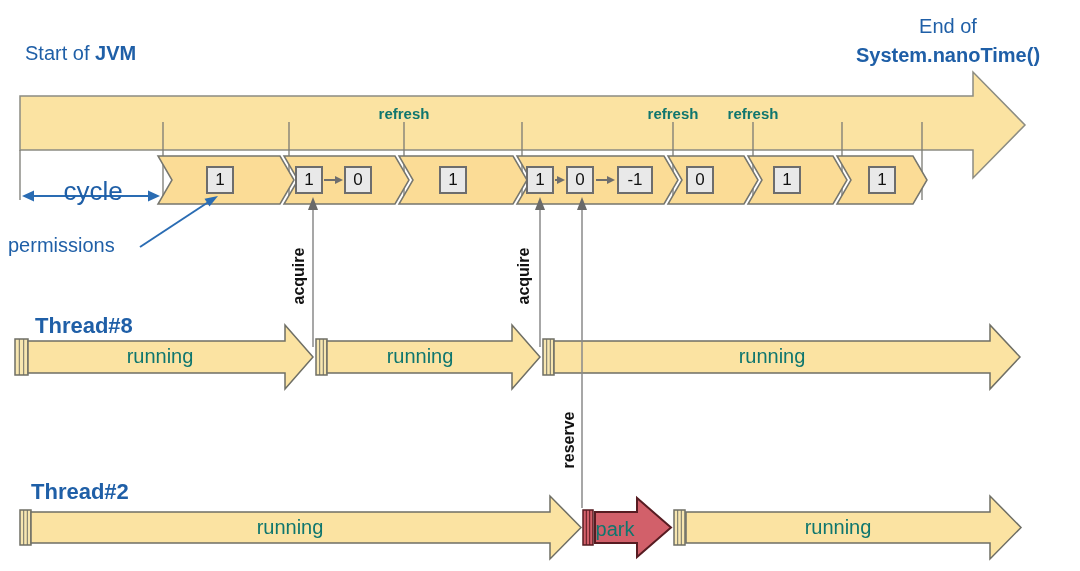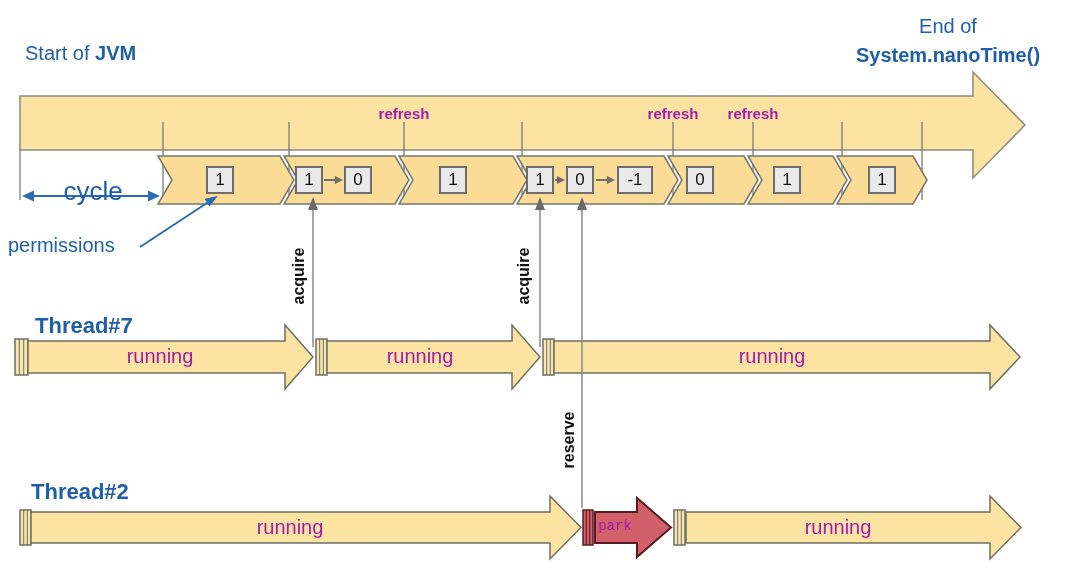--- a/index.html
+++ b/index.html
@@ -5,24 +5,24 @@
   html,body { margin:0; padding:0; background:#ffffff; }
   .canvas {
     position:relative; width:1080px; height:571px; background:#ffffff;
     font-family:"Liberation Sans", sans-serif; overflow:hidden;
   }
   .canvas svg.layer { position:absolute; left:0; top:0; }
   .lbl { position:absolute; color:#1f5fa7; white-space:nowrap; }
   .lbl.big { font-size:20px; }
   .lbl.bold { font-weight:bold; }
   .center { text-align:center; }
-  .blk { position:absolute; color:#a21caf; white-space:nowrap; }
+  .blk { position:absolute; color:#0f766e; white-space:nowrap; }
   .refresh { font-size:15px; font-weight:bold; width:80px; text-align:center; }
   .running { font-size:20px; width:140px; text-align:center; }
-  .park-lbl { font-size:14px; width:60px; text-align:center;font-family:Liberation Mono, monospace; }
+  .park-lbl { font-size:20px; width:60px; text-align:center; }
   .tname { font-size:22px; font-weight:bold; }
   .vlabel {
     position:absolute; width:74px; height:18px; text-align:center;
     font-size:16px; font-weight:bold; color:#111;
     transform:rotate(-90deg); transform-origin:center center; white-space:nowrap;
   }
   .pbox {
     position:absolute; top:166px; height:24px; width:24px;
     background:#e9e9e9; border:2px solid #6d6d6d;
     display:flex; align-items:center; justify-content:center;
@@ -151,21 +151,21 @@
   <div class="pbox" style="left:566px;">0</div>
   <div class="pbox wide" style="left:617px;">-1</div>
   <div class="pbox" style="left:686px;">0</div>
   <div class="pbox" style="left:773px;">1</div>
   <div class="pbox" style="left:868px;">1</div>
 
   <div class="vlabel" style="left:262px; top:267px;">acquire</div>
   <div class="vlabel" style="left:487px; top:267px;">acquire</div>
   <div class="vlabel" style="left:532px; top:431px;">reserve</div>
 
-  <div class="lbl tname" style="left:35px; top:313px;">Thread#7</div>
+  <div class="lbl tname" style="left:35px; top:313px;">Thread#8</div>
   <div class="lbl tname" style="left:31px; top:479px;">Thread#2</div>
 
   <div class="blk running" style="left:90px;  top:345px;">running</div>
   <div class="blk running" style="left:350px; top:345px;">running</div>
   <div class="blk running" style="left:702px; top:345px;">running</div>
   <div class="blk running" style="left:220px; top:516px;">running</div>
   <div class="blk park-lbl" style="left:585px; top:518px;">park</div>
   <div class="blk running" style="left:768px; top:516px;">running</div>
 
 </div>

